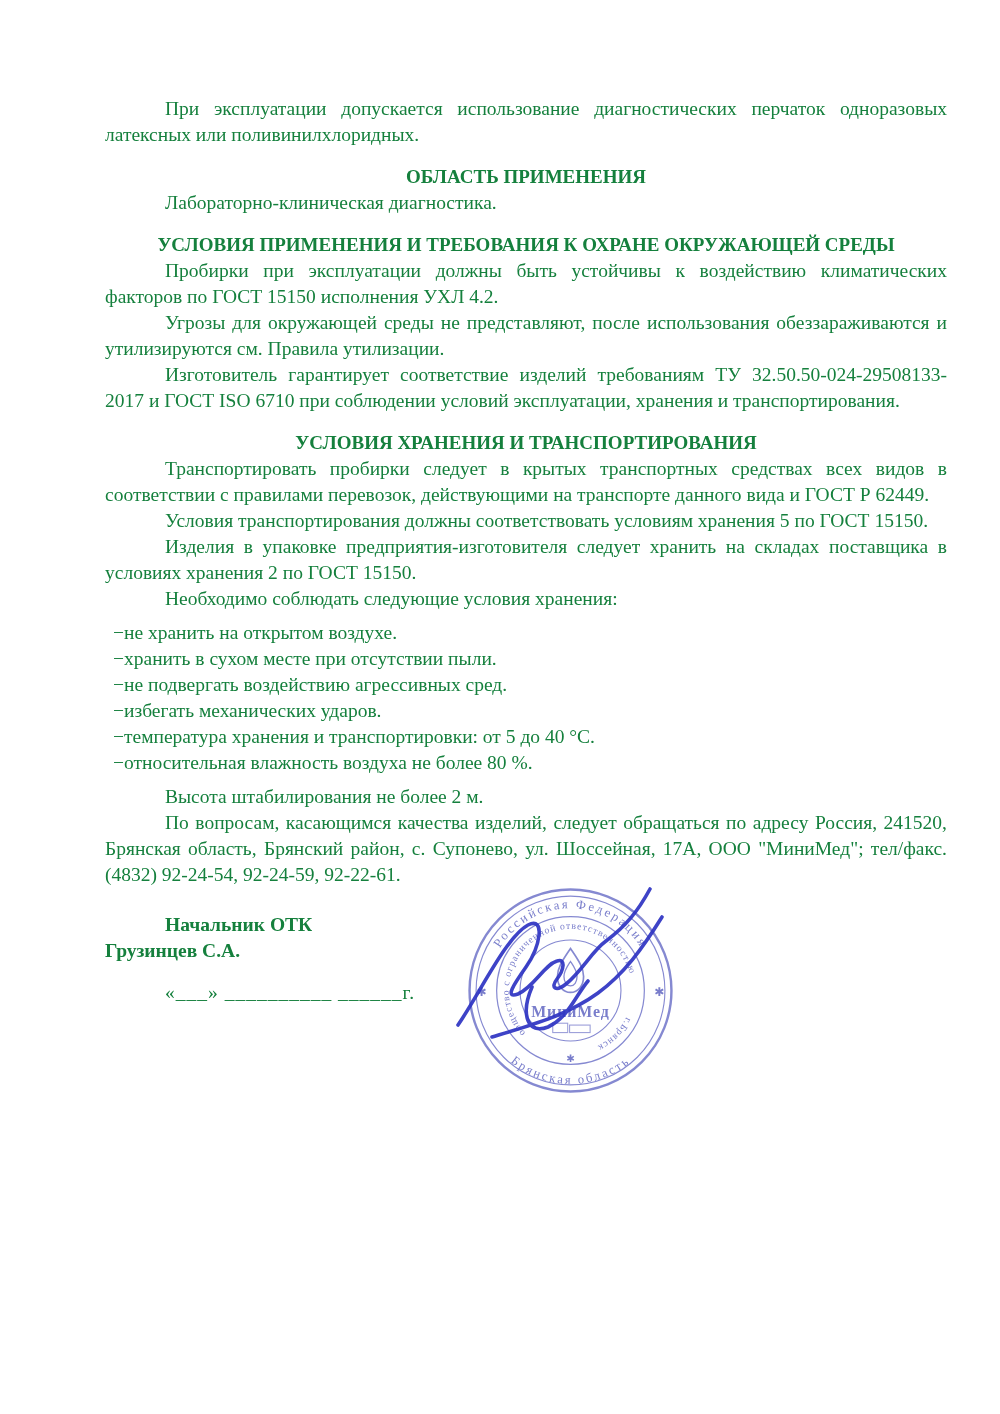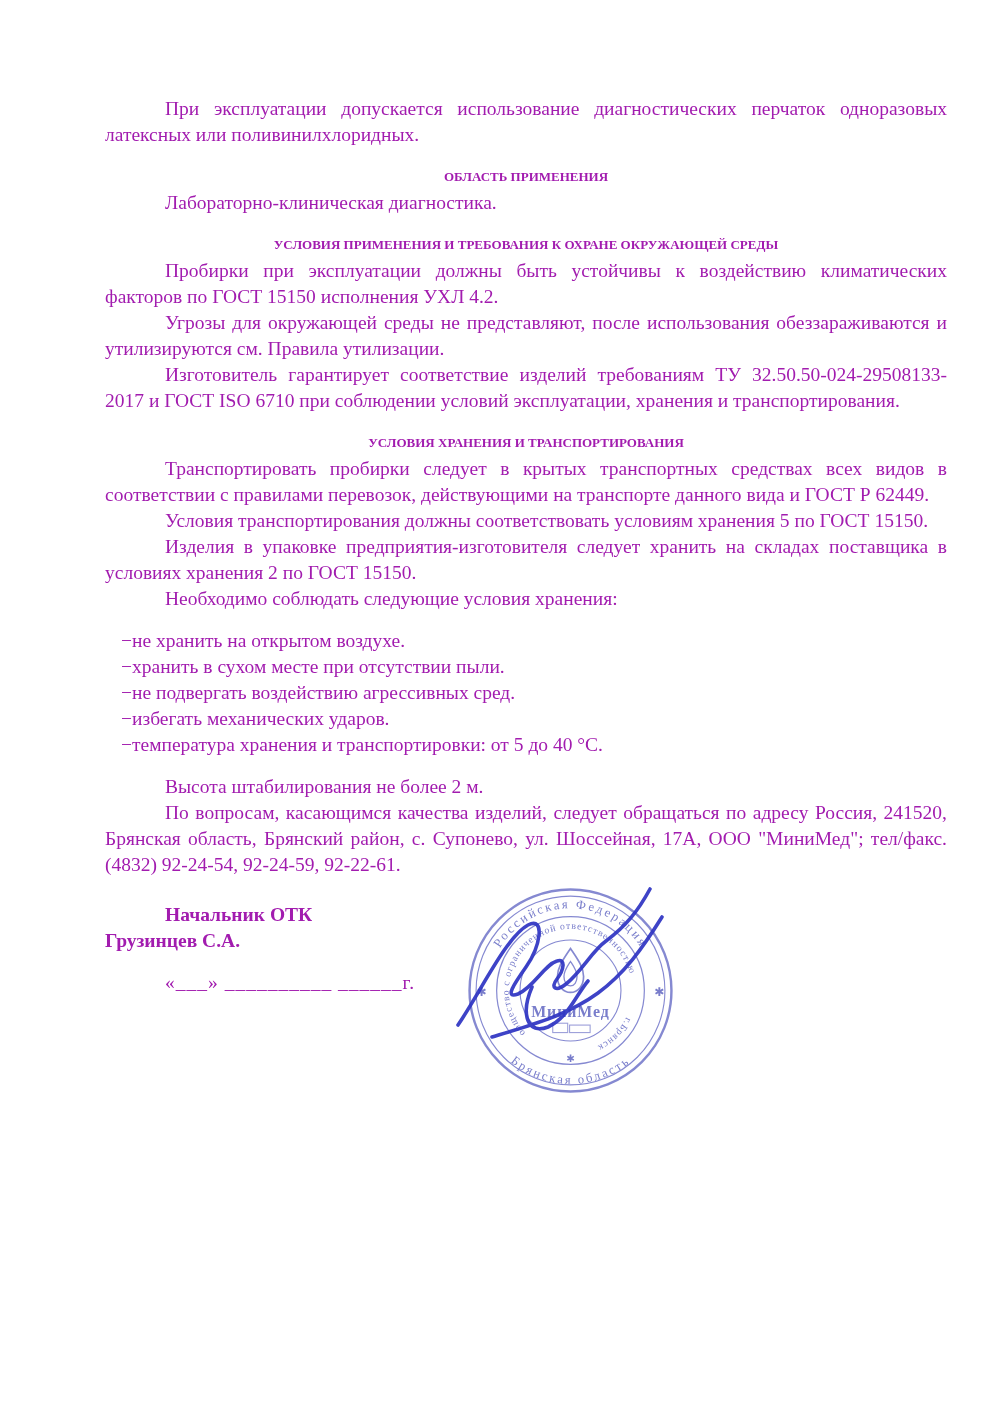--- a/index.html
+++ b/index.html
@@ -5,31 +5,31 @@
   html,body { margin:0; padding:0; background:#ffffff; }
   .page {
     position:relative;
     width:1000px; height:1354px;
     background:#ffffff;
     box-sizing:border-box;
     padding:96px 53px 0 105px;
     font-family:"Liberation Serif", serif;
     font-size:19.5px;
     line-height:26px;
-    color:#a21caf;
+    color:#15803d;
     overflow:hidden;
   }
   p { margin:0; text-align:justify; }
   .indent { text-indent:60px; }
   h2 {
-    font-size:13px; line-height:26px;
+    font-size:19px; line-height:26px;
     margin:16px 0 0 0;
     text-align:center; font-weight:bold;
   }
-  ul.conditions { list-style:none; margin:16px; padding:0; }
+  ul.conditions { list-style:none; margin:8px; padding:0; }
   ul.conditions li { text-align:left; }
   .sig-row {
     margin-top:24px;
     display:flex; justify-content:space-between;
     font-weight:bold;
     flex-direction:column;
   }
   .sig-row .left { margin-left:60px; }
   .sig-row .right { }
   .date-row { margin-top:16px; text-align:left; }
@@ -59,20 +59,21 @@
   <p class="indent">Условия транспортирования должны соответствовать условиям хранения 5 по ГОСТ 15150.</p>
   <p class="indent">Изделия в упаковке предприятия-изготовителя следует хранить на складах поставщика в условиях хранения 2 по ГОСТ 15150.</p>
   <p class="indent">Необходимо соблюдать следующие условия хранения:</p>
 
   <ul class="conditions">
     <li>−не хранить на открытом воздухе.</li>
     <li>−хранить в сухом месте при отсутствии пыли.</li>
     <li>−не подвергать воздействию агрессивных сред.</li>
     <li>−избегать механических ударов.</li>
     <li>−температура хранения и транспортировки: от 5 до 40 °С.</li>
+    <li>−относительная влажность воздуха не более 80 %.</li>
   </ul>
 
   <p class="indent">Высота штабилирования не более 2 м.</p>
   <p class="indent">По вопросам, касающимся качества изделий, следует обращаться по адресу Россия, 241520, Брянская область, Брянский район, с. Супонево, ул. Шоссейная, 17А, ООО "МиниМед"; тел/факс. (4832) 92-24-54, 92-24-59, 92-22-61.</p>
 
   <div class="sig-row">
     <span class="left">Начальник ОТК</span>
     <span class="right">Грузинцев С.А.</span>
   </div>
   <p class="date-row"><span>«___» __________  ______г.</span></p>

